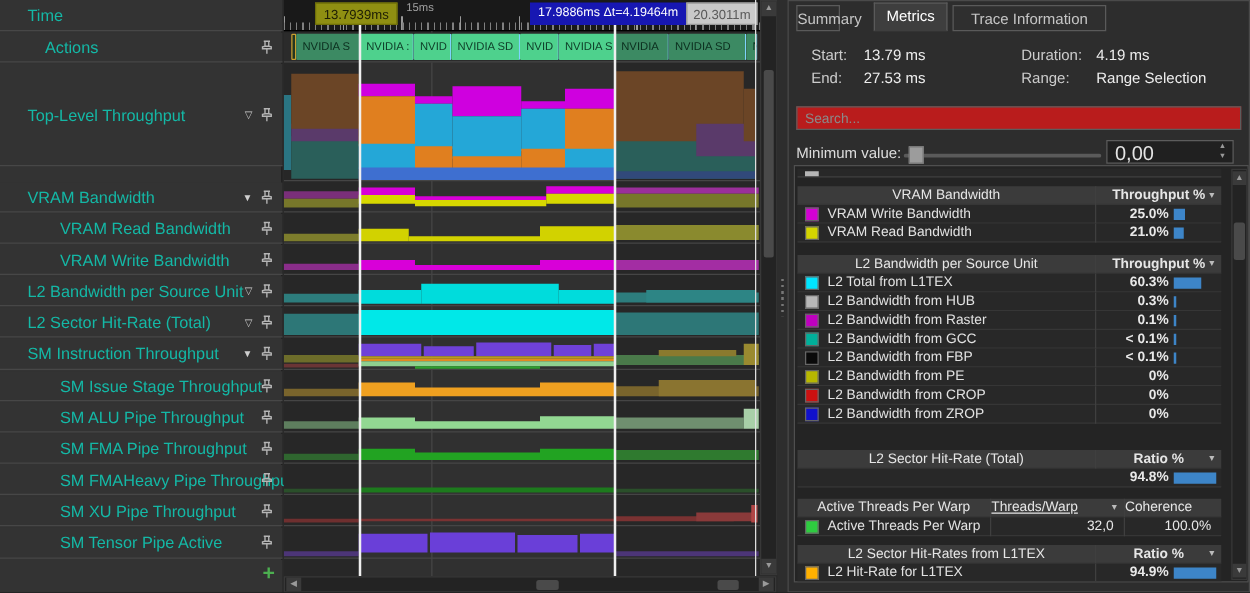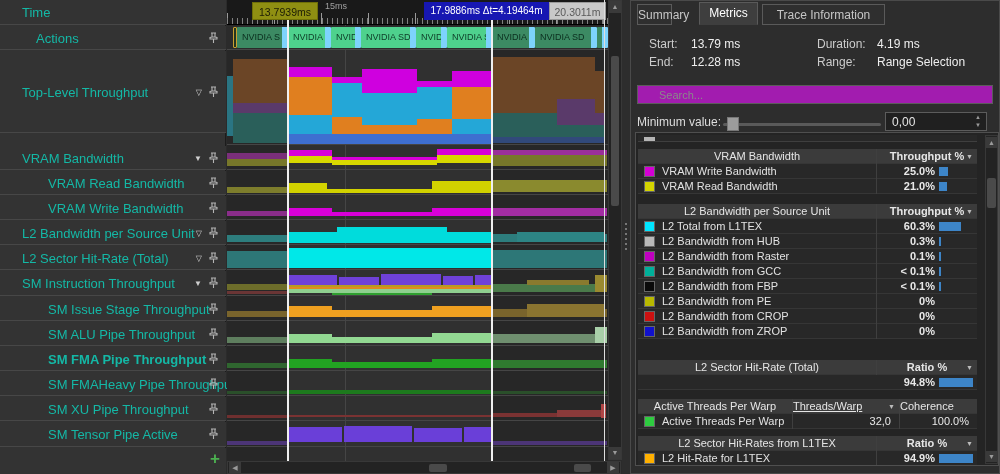--- a/index.html
+++ b/index.html
@@ -28,21 +28,21 @@
   .ticks-major { position:absolute; left:0; bottom:0; width:381px; height:11px;
     background:repeating-linear-gradient(to right,#9a9a9a 0 1px,transparent 1px 47px); }
   .badge { position:absolute; top:2px; height:18px; line-height:18px; text-align:center; font-size:10.5px; overflow:hidden; white-space:nowrap; }
   #badge-start { left:25px; width:66px; background:#8f8f12; color:#1d1d05; border:1px solid #6f6f08; }
   #badge-delta { left:197px; width:125px; background:#1717b2; color:#fff; font-size:10px; }
   #badge-hover { left:322px; width:57px; background:#c9c9c9; color:#5a5a5a; border:1px solid #9a9a9a; }
   #ruler-tick-label { position:absolute; left:98px; top:1px; color:#a0a0a0; font-size:9px; }
 
   #actions-row { position:absolute; left:0; top:26px; width:381px; height:24px; background:#2b2b2b; border-bottom:1px solid #474747; }
   .ablock { position:absolute; top:1px; height:21px; line-height:21px; overflow:hidden; font-size:9px; padding-left:5px;
-    white-space:nowrap; border-right:6px solid #7dd3fc; border-radius:1px; }
+    white-space:nowrap; border-right:1px solid #7dd3fc; border-radius:1px; }
   .ablock.bright { background:#4ed18d; color:#0e3c27; }
   .ablock.dim { background:#3c8a63; color:#0b2e1e; }
   .ablock.marker { background:#24351f; border:1px solid #c8a030; padding:0; }
 
   .track { position:absolute; left:0; width:381px; border-bottom:1px solid #454545; background:transparent; }
   .seg { position:absolute; }
   #selection-overlay { left:60px; top:26px; width:205px; height:435px; background:rgba(255,255,255,0.045); }
   .gridline { left:118px; top:25px; width:1px; height:436px; background:#454545; }
   .sel-line { top:20px; width:2px; height:441px; background:#efefef; cursor:ew-resize; }
   #cursor-line { left:377px; top:0; width:1px; height:461px; background:#dedede; }
@@ -57,28 +57,28 @@
   #splitter .grip { position:absolute; left:3px; top:223px; width:2px; height:30px;
     background:repeating-linear-gradient(to bottom,#777 0 2px,transparent 2px 5px); }
 
   
   #panel { left:630px; top:0; width:370px; height:474px; background:#2d2d2d; border:1px solid #4a4a4a; }
   .tab { position:absolute; top:3px; height:21px; line-height:20px; text-align:center; font-size:12px;
     border:1px solid #5a5a5a; background:#2f2f2f; color:#c6c6c6; cursor:pointer; }
   .tab.active { top:1px; height:23px; background:#3e3e3e; color:#ffffff; border-bottom:1px solid #3e3e3e; z-index:2; }
   .info-lbl { position:absolute; color:#cccccc; }
   .info-val { position:absolute; color:#eeeeee; }
-  #search-input { position:absolute; left:6px; top:84px; width:356px; height:19px; background:#a21caf;
-    border:1px solid #5c5c5c; color:#dddddd; font-family:"Liberation Sans",sans-serif; font-size:11px; padding:0 21px; }
+  #search-input { position:absolute; left:6px; top:84px; width:356px; height:19px; background:#b91c1c;
+    border:1px solid #5c5c5c; color:#dddddd; font-family:"Liberation Sans",sans-serif; font-size:11px; padding:0 6px; }
   #search-input::placeholder { color:#8a8a8a; }
   #min-label { position:absolute; left:6px; top:114px; color:#dddddd; }
   #min-slider-track { position:absolute; left:92px; top:122px; width:158px; height:3px; background:#5a5a5a; border-radius:2px; }
   #min-slider-handle { position:absolute; left:96px; top:116px; width:12px; height:14px; background:#9c9c9c; border:1px solid #777; cursor:grab; }
   #min-spin { position:absolute; left:254px; top:111px; width:102px; height:19px; background:#202020; border:1px solid #5c5c5c; }
-  #min-spin .val { position:absolute; left:6px; top:2px; font-size:12px; color:#e5e5e5; }
+  #min-spin .val { position:absolute; left:6px; top:2px; font-size:16px; color:#e5e5e5; }
   .spin-btn { position:absolute; right:2px; width:12px; height:7px; color:#999; font-size:6px; line-height:7px; text-align:center; cursor:pointer; }
 
   
   #groupbox { position:absolute; left:4px; top:131px; width:364px; height:334px; background:#242424; border:1px solid #4f4f4f; overflow:hidden; }
   #clipped-row { position:absolute; left:2px; top:2px; width:339px; height:7px; background:#282828; border-bottom:1px solid #3f3f3f; overflow:hidden; }
   #clipped-row .sw { position:absolute; left:6px; top:2px; width:11px; height:8px; background:#b5b5b5; }
   .section { position:absolute; left:2px; width:339px; }
   .trow { position:relative; height:15px; line-height:15px; font-size:11px; border-bottom:1px solid #363636; background:#282828; white-space:nowrap; }
   .trow.head { background:#3b3b3b; color:#e6e6e6; }
   .cell { position:absolute; top:0; height:15px; overflow:hidden; }
@@ -165,21 +165,21 @@
             <path fill="none" stroke="#b5b5b5" stroke-width="1.1" d="M4 1.5h5M5 2v3.5M8 2v3.5M3 6l2-0.5h3L10 6v1.5H3zM6.5 7.5v4"></path>
           </svg></div>
       </div>
       <div class="srow" style="top: 322px; height: 24px;">
         <div class="lbl" style="left: 48px;">SM ALU Pipe Throughput</div>
         <div class="pin"><svg width="13" height="13" viewBox="0 0 13 13">
             <path fill="none" stroke="#b5b5b5" stroke-width="1.1" d="M4 1.5h5M5 2v3.5M8 2v3.5M3 6l2-0.5h3L10 6v1.5H3zM6.5 7.5v4"></path>
           </svg></div>
       </div>
       <div class="srow" style="top: 347px; height: 24px;">
-        <div class="lbl" style="left: 48px; font-weight: bold;">SM FMA Pipe Throughput</div>
+        <div class="lbl" style="left: 48px;">SM FMA Pipe Throughput</div>
         <div class="pin"><svg width="13" height="13" viewBox="0 0 13 13">
             <path fill="none" stroke="#b5b5b5" stroke-width="1.1" d="M4 1.5h5M5 2v3.5M8 2v3.5M3 6l2-0.5h3L10 6v1.5H3zM6.5 7.5v4"></path>
           </svg></div>
       </div>
       <div class="srow" style="top: 372px; height: 24px;">
         <div class="lbl" style="left: 48px;">SM FMAHeavy Pipe Throughput</div>
         <div class="pin"><svg width="13" height="13" viewBox="0 0 13 13">
             <path fill="none" stroke="#b5b5b5" stroke-width="1.1" d="M4 1.5h5M5 2v3.5M8 2v3.5M3 6l2-0.5h3L10 6v1.5H3zM6.5 7.5v4"></path>
           </svg></div>
       </div>
@@ -373,21 +373,21 @@
   </div>
 
   <div id="panel" class="abs">
     <div class="tab" style="left:6px;width:35px">Summary</div>
     <div class="tab active" style="left:68px;width:59px">Metrics</div>
     <div class="tab" style="left:131px;width:123px">Trace Information</div>
 
     <span class="info-lbl" style="left:18px;top:36px">Start:</span>
     <span class="info-val" style="left:60px;top:36px">13.79 ms</span>
     <span class="info-lbl" style="left:18px;top:54px">End:</span>
-    <span class="info-val" style="left:60px;top:54px">12.28 ms</span>
+    <span class="info-val" style="left:60px;top:54px">27.53 ms</span>
     <span class="info-lbl" style="left:186px;top:36px">Duration:</span>
     <span class="info-val" style="left:246px;top:36px">4.19 ms</span>
     <span class="info-lbl" style="left:186px;top:54px">Range:</span>
     <span class="info-val" style="left:246px;top:54px">Range Selection</span>
 
     <input id="search-input" placeholder="Search..." style="">
 
     <span id="min-label">Minimum value:</span>
     <div id="min-slider-track"></div>
     <div id="min-slider-handle"></div>

